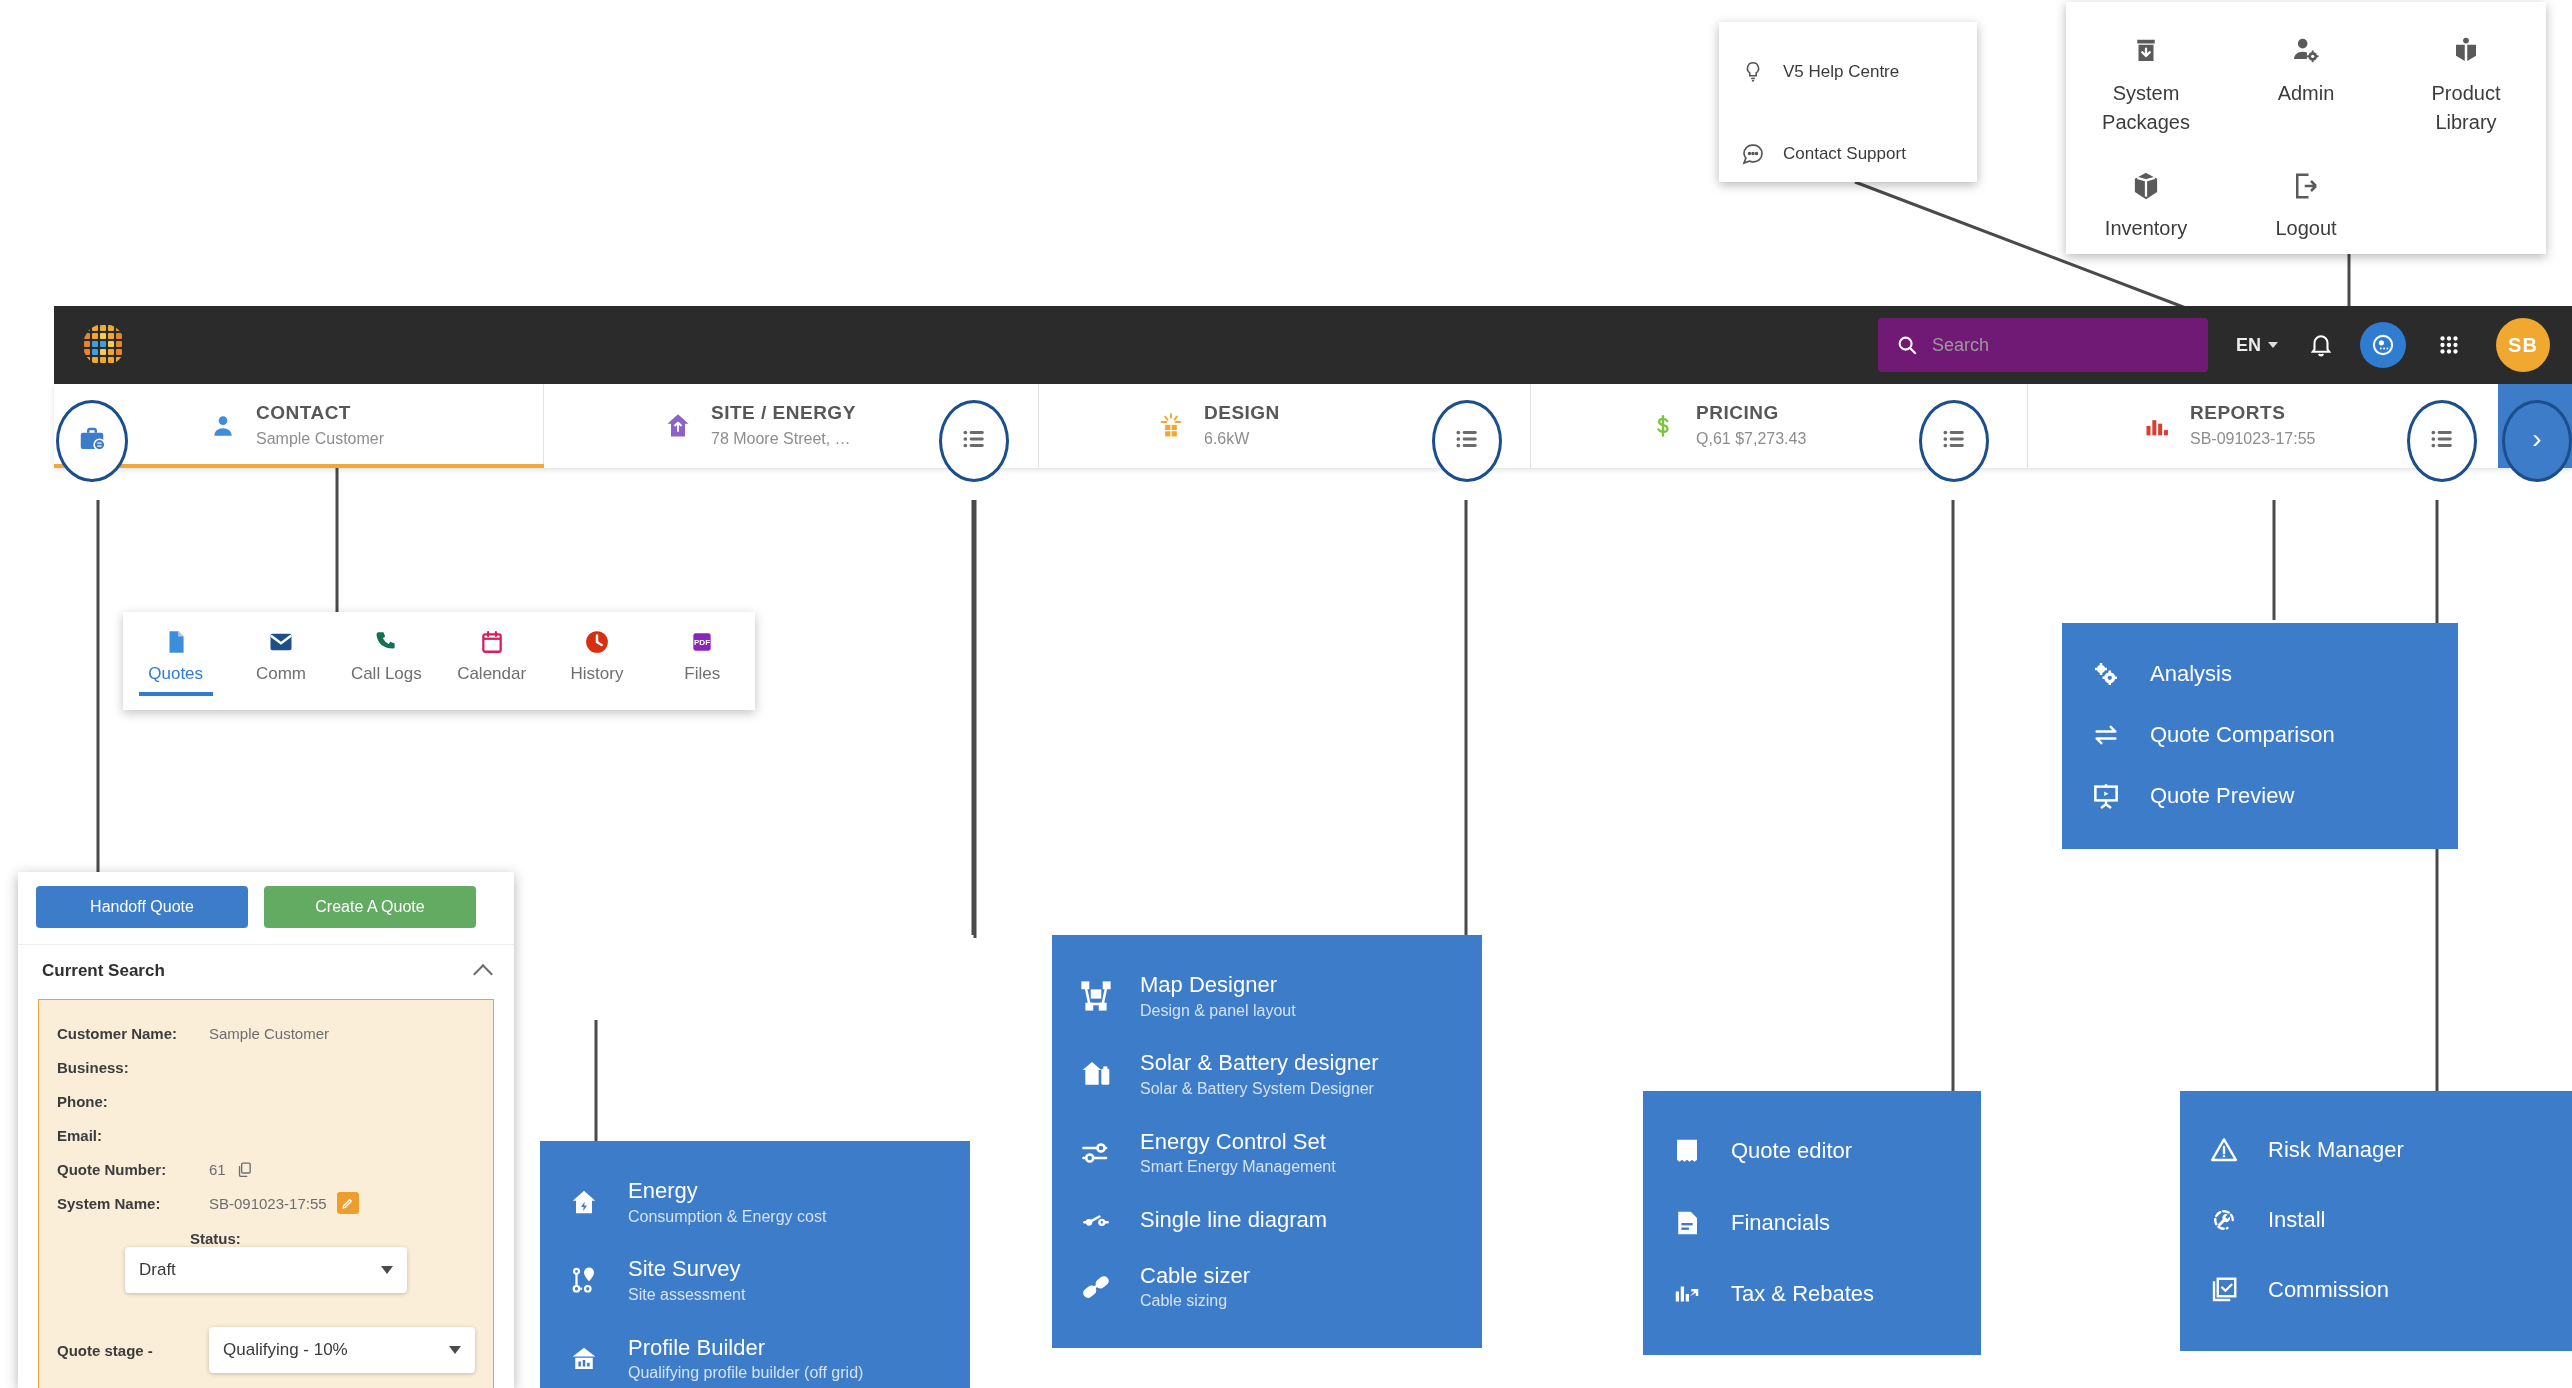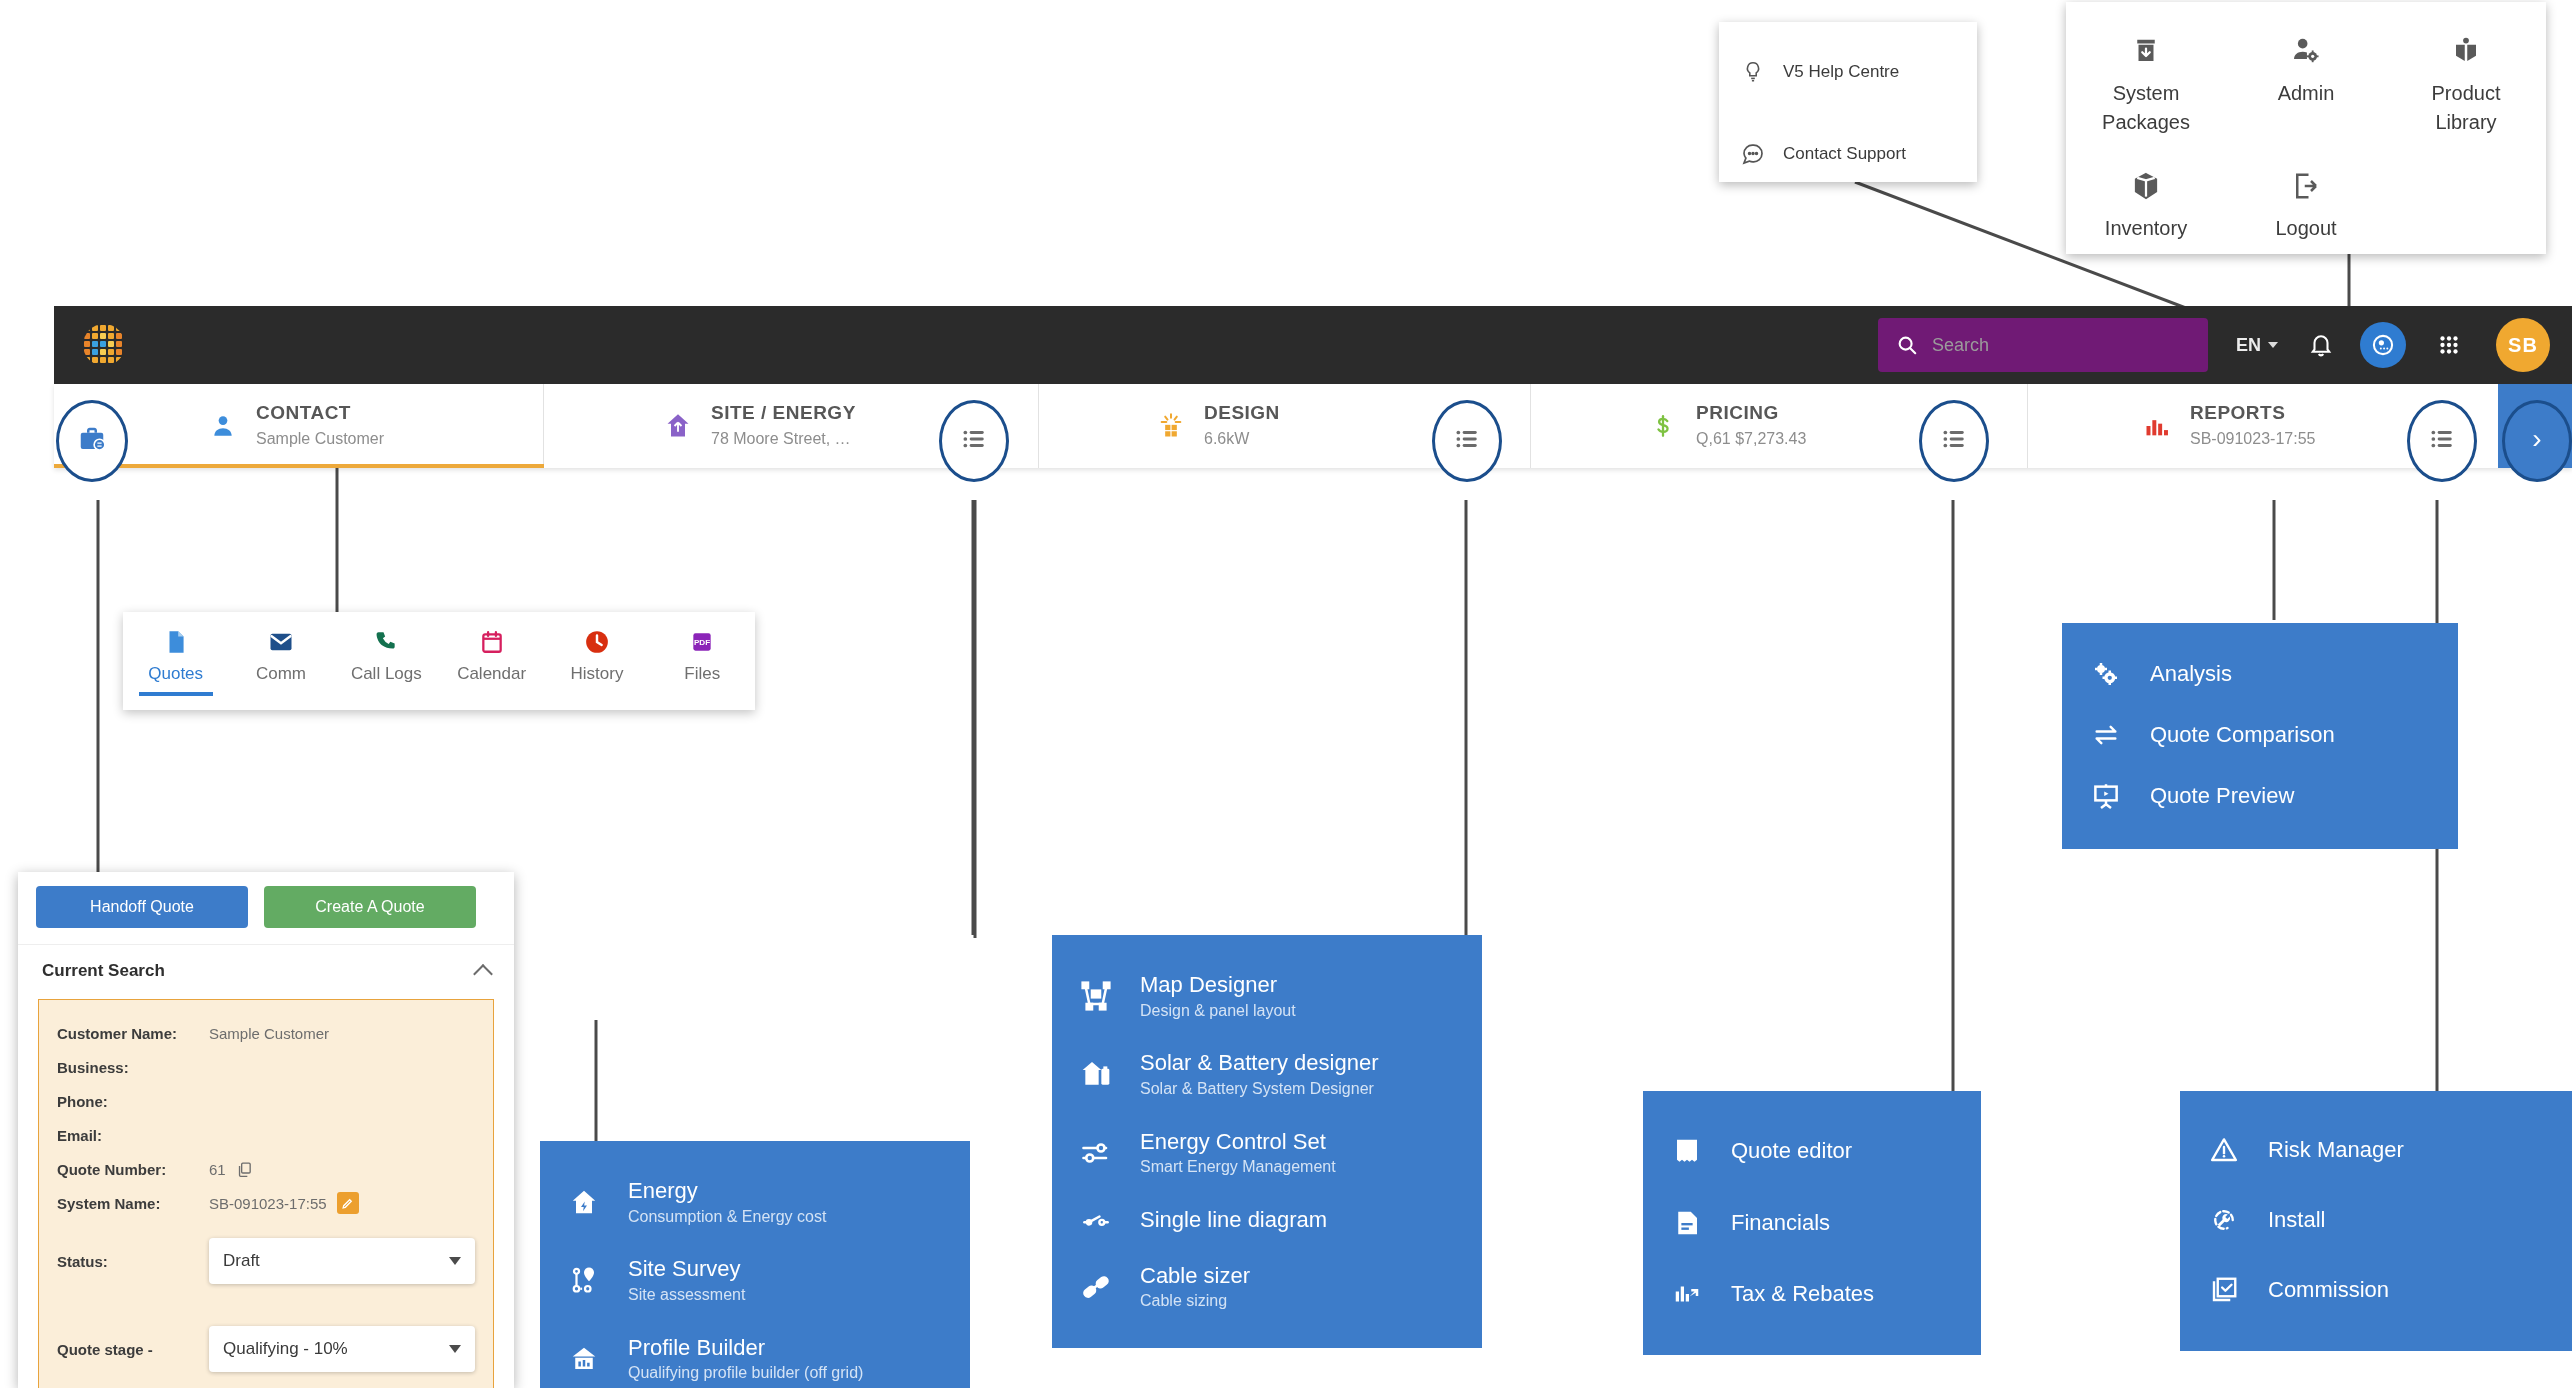--- a/index.html
+++ b/index.html
@@ -580,21 +580,21 @@
         <span class="k">System Name:</span>
         <span class="v">
           <span>SB-091023-17:55</span>
           <span class="edit-chip">
             <svg width="13" height="13" viewBox="0 0 24 24" fill="none" stroke="#fff" stroke-width="2.4">
                 <path d="M4 20l4-1 11-11-3-3L5 16z"></path>
               </svg>
           </span>
         </span>
       </div>
-      <div class="qp-row sel" style="margin-top:10px;">
+      <div class="qp-row sel" style="margin-top:10px;flex-direction:column;">
         <span class="k">Status:</span>
         <span class="qp-select">
           <span>Draft</span>
           <span class="caret-sel"></span>
         </span>
       </div>
       <div class="qp-row sel" style="margin-top:26px;">
         <span class="k">Quote stage -</span>
         <span class="qp-select">
           <span>Qualifying - 10%</span>

